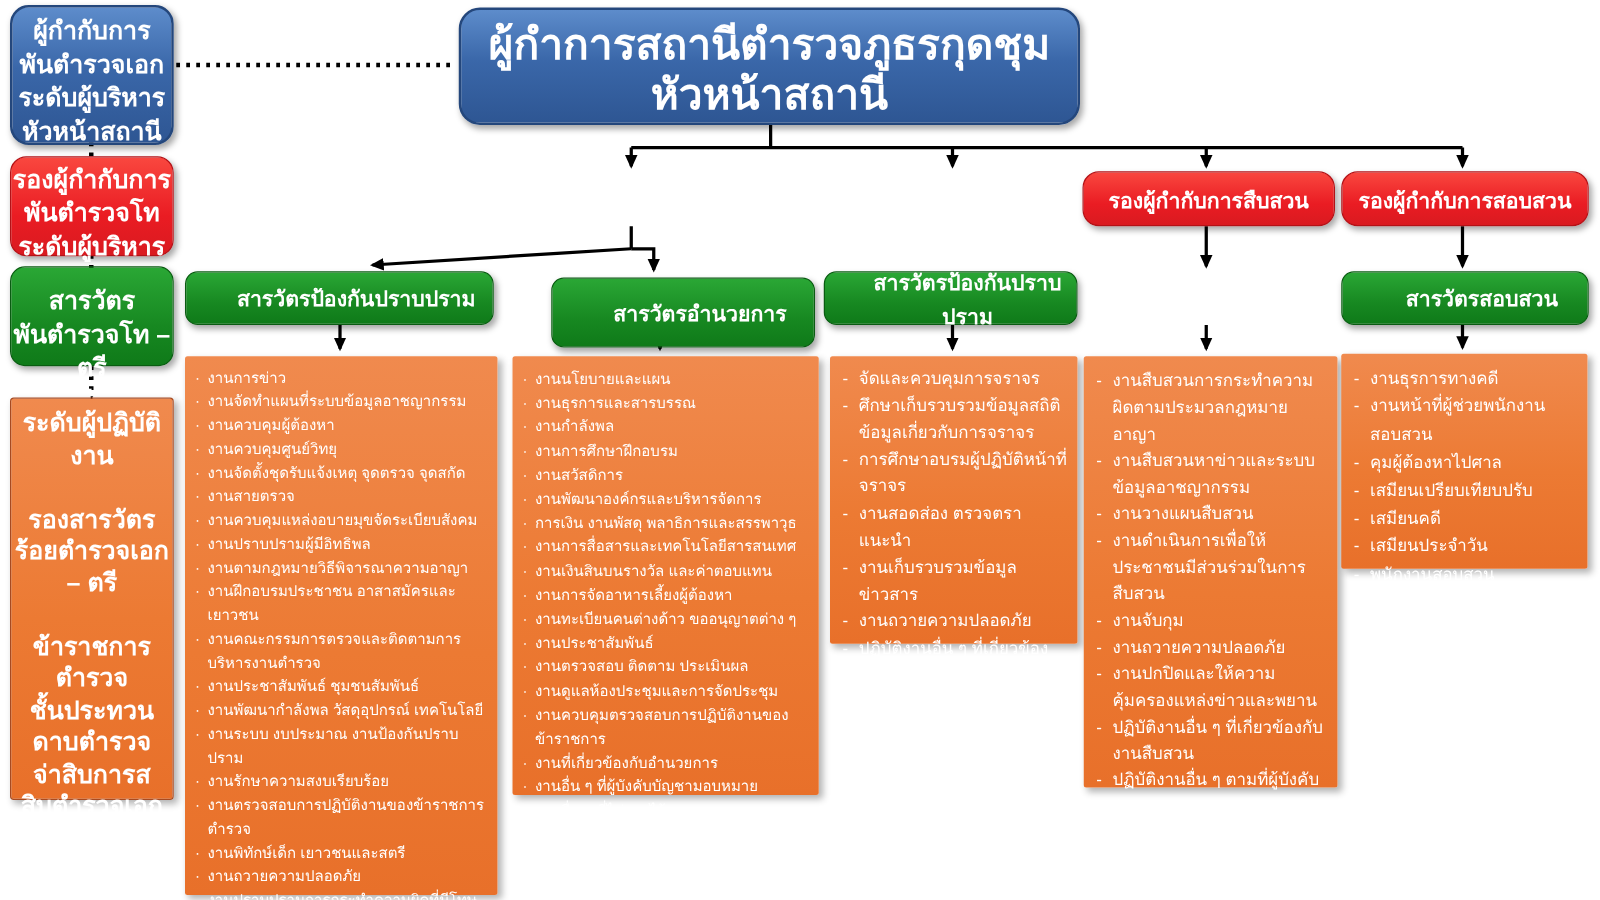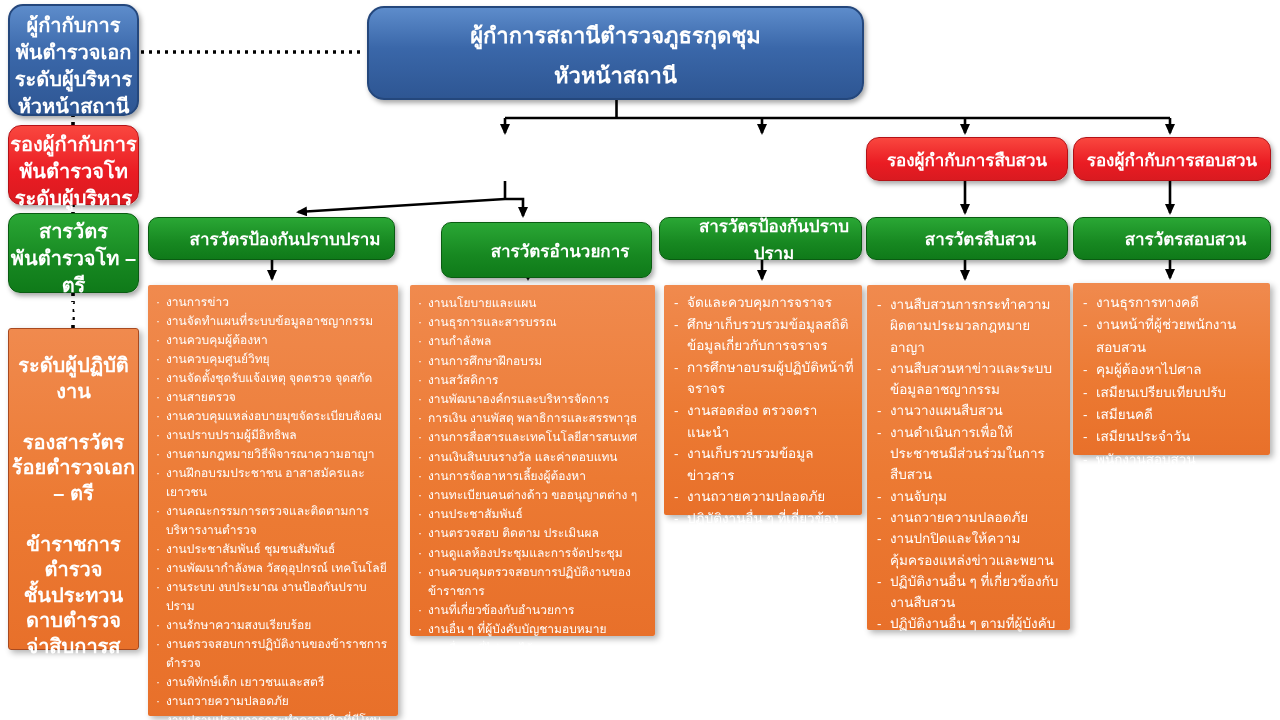--- a/index.html
+++ b/index.html
@@ -8,25 +8,25 @@
   .connectors{position:absolute;left:0;top:0;width:1280px;height:720px;}
   .box{position:absolute;color:#fff;box-sizing:border-box;}
   .blue{background:linear-gradient(180deg,#5d8ccb 0%,#3a67a9 45%,#2e5693 100%);
         border:2px solid #24477c;border-radius:15px;box-shadow:2px 3px 5px rgba(0,0,0,.35);}
   .red{background:linear-gradient(180deg,#f9473f 0%,#ea1c23 60%,#d91a20 100%);
        border:1px solid #b31217;border-radius:13px;box-shadow:2px 3px 5px rgba(0,0,0,.35);}
   .green{background:linear-gradient(180deg,#2aa735 0%,#178821 60%,#0f7a19 100%);
          border:1px solid #0a5c12;border-radius:10px;box-shadow:2px 3px 5px rgba(0,0,0,.35);}
   .orange{background:linear-gradient(180deg,#f08a4e 0%,#ec7a33 55%,#e8702a 100%);
           box-shadow:3px 3px 6px rgba(0,0,0,.3);}
-  .title{font-size:22px;font-weight:bold;text-align:center;border-radius:17px;padding-top:8px;}
+  .title{font-size:34px;font-weight:bold;text-align:center;border-radius:17px;padding-top:8px;}
   .title .ln{line-height:40px;min-height:40px;}
   .legend{text-align:center;font-weight:bold;font-size:20px;padding-top:6px;}
   .legend .ln{line-height:27px;min-height:27px;}
-  .legend.orange{border:1px solid #a84a20;border-radius:3px;padding-top:24px;margin-top:10px;}
+  .legend.orange{border:1px solid #a84a20;border-radius:3px;padding-top:8px;}
   .legend.orange .ln{line-height:25.5px;min-height:25.5px;}
   .rowbox{display:flex;align-items:center;justify-content:center;
           font-weight:bold;text-align:center;}
   .red.rowbox{font-size:19px;}
   .red.rowbox.narrow{font-size:17px;}
   .green.rowbox{font-size:17px;padding-left:27px;}
   .duty{border-radius:2px;}
   .duty .item{display:flex;align-items:flex-start;}
   .duty .b{flex:0 0 10px;}
   .duty .t{flex:1 1 auto;}
@@ -93,21 +93,21 @@
       <div class="ln">หัวหน้าสถานี</div>
     </div>
 
   <div class="box red legend" style="left:8px;top:125px;width:131px;height:80px;padding-top:5px;font-family:Liberation Serif, serif;">
 
   <div class="ln">รองผู้กำกับการ</div>
       <div class="ln">พันตำรวจโท</div>
       <div class="ln">ระดับผู้บริหาร</div>
     </div>
 
-  <div class="box green legend" style="left:8px;top:213px;width:131px;height:80px;padding-top:4px;border-radius:12px;">
+  <div class="box green legend" style="left:8px;top:213px;width:131px;height:80px;padding-top:14px;border-radius:12px;">
 
   <div class="ln">สารวัตร</div>
       <div class="ln">พันตำรวจโท – ตรี</div>
       <div class="ln">ระดับผู้บริหาร</div>
     </div>
 
   <div class="box orange legend" style="left:8px;top:318px;width:131px;height:322px;">
 
   <div class="ln">ระดับผู้ปฏิบัติงาน</div>
       <div class="ln"></div>
@@ -132,23 +132,20 @@
 
   <div class="box green rowbox" style="left:148px;top:217px;width:247px;height:43px;">
     <span>สารวัตรป้องกันปราบปราม</span>
   </div>
   <div class="box green rowbox" style="left:441px;top:222px;width:211px;height:56px;">
     <span>สารวัตรอำนวยการ</span>
   </div>
   <div class="box green rowbox" style="left:659px;top:217px;width:203px;height:43px;">
     <span>สารวัตรป้องกันปราบปราม</span>
   </div>
-  <div class="box green rowbox" style="left:866px;top:217px;width:202px;height:43px;">
-    <span>สารวัตรสืบสวน</span>
-  </div>
   <div class="box green rowbox" style="left:1073px;top:217px;width:198px;height:43px;">
     <span>สารวัตรสอบสวน</span>
   </div>
 
   <div class="box orange duty d1" style="left:148px;top:285px;width:250px;height:431px;">
 
       <div class="item">
         <span class="b">·</span>
         <span class="t">งานการข่าว</span>
       </div>

